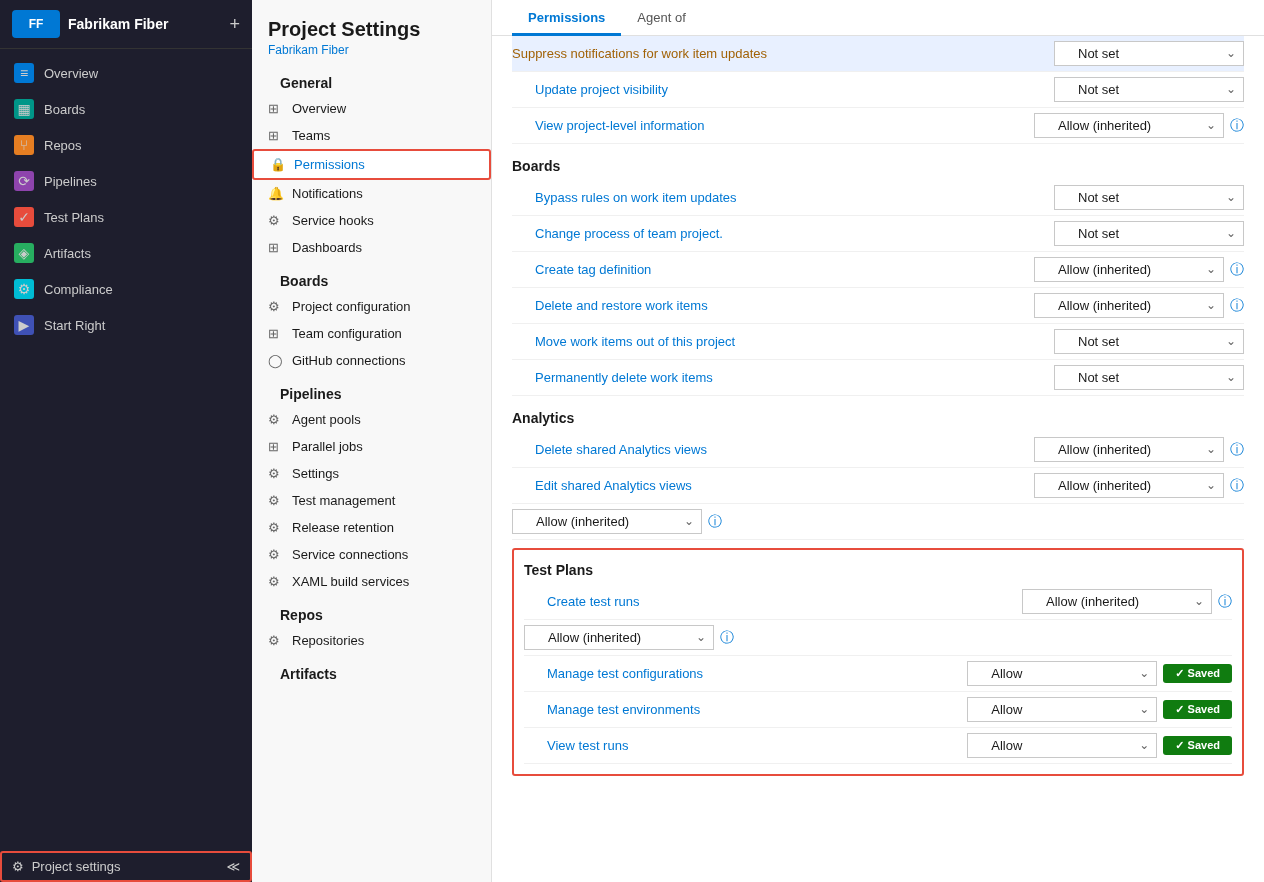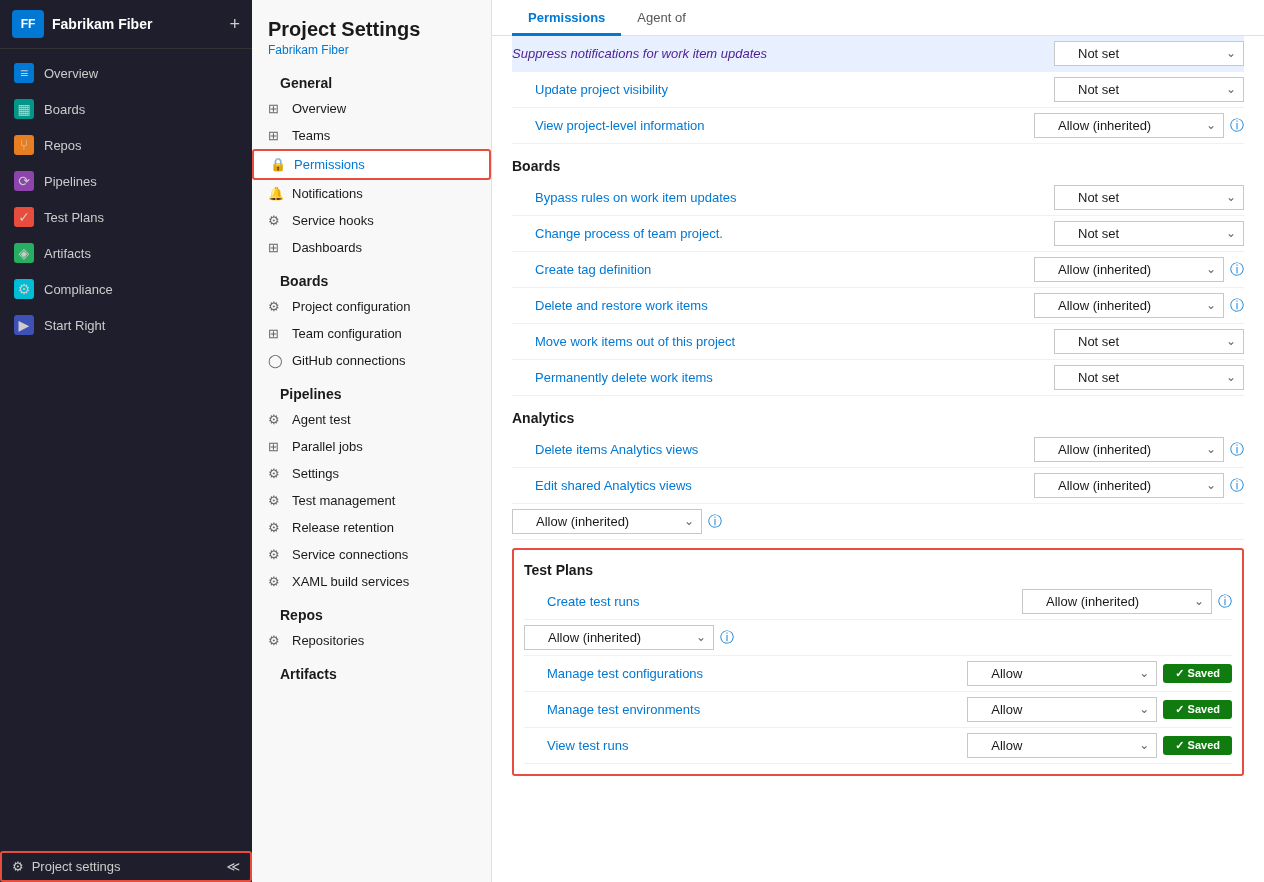--- a/index.html
+++ b/index.html
@@ -17,21 +17,21 @@
     }
     .left-nav-header {
       display: flex;
       align-items: center;
       padding: 10px 12px;
       background: #1e1e2d;
       border-bottom: 1px solid #333;
       gap: 8px;
     }
     .left-nav-header .app-icon {
-      width: 32px; height: 28px;
+      width: 48px; height: 28px;
       background: #0078d4;
       border-radius: 4px;
       display: flex; align-items: center; justify-content: center;
       color: #fff; font-weight: bold; font-size: 12px;
     }
     .left-nav-header .org-name {
       color: #fff; font-size: 14px; font-weight: 600; flex: 1;
     }
     .left-nav-header .add-icon {
       color: #ccc; font-size: 18px; cursor: pointer;
@@ -188,23 +188,22 @@
 
     
     .top-scroll-item {
       display: flex; align-items: center;
       padding: 5px 0;
       border-bottom: 1px solid #f0f0f0;
       min-height: 34px;
       background: #e8f0ff;
     }
     .top-scroll-label {
-      flex: 1; color: #4c1d95; font-size: 13px;
+      flex: 1; color: #a16207; font-size: 13px;
       text-decoration: none;
-      font-style: italic;
     }
   </style>
 </head>
 <body>
 
 <nav class="left-nav">
   <div class="left-nav-header">
     <div class="app-icon">FF</div>
     <span class="org-name">Fabrikam Fiber</span>
     <span class="add-icon">+</span>
@@ -290,21 +289,21 @@
       <span class="mi-icon">⊞</span>
       <span>Team configuration</span>
     </div>
       <div class="menu-item">
       <span class="mi-icon">◯</span>
       <span>GitHub connections</span>
     </div>
       <div class="section-header">Pipelines</div>
       <div class="menu-item">
       <span class="mi-icon">⚙</span>
-      <span>Agent test</span>
+      <span>Agent pools</span>
     </div>
       <div class="menu-item">
       <span class="mi-icon">⊞</span>
       <span>Parallel jobs</span>
     </div>
       <div class="menu-item">
       <span class="mi-icon">⚙</span>
       <span>Settings</span>
     </div>
       <div class="menu-item">
@@ -407,21 +406,21 @@
               <div class="select-wrapper"><select class="perm-select"><option value="Not set">Not set</option><option value="Allow">Allow</option><option value="Deny">Deny</option><option value="Allow (inherited)">Allow (inherited)</option><option value="Deny (inherited)">Deny (inherited)</option></select></div>
             </div>
           </div>
         </div>
     </div>
 
     <div>
       <div class="perm-section-title">Analytics</div>
       <div id="analytics-rows-container">
           <div class="perm-row">
-            <span class="perm-label">Delete items Analytics views</span>
+            <span class="perm-label">Delete shared Analytics views</span>
             <div class="perm-select-wrap">
               <div class="select-wrapper"><select class="perm-select"><option value="Not set">Not set</option><option value="Allow">Allow</option><option value="Deny">Deny</option><option value="Allow (inherited)" selected="">Allow (inherited)</option><option value="Deny (inherited)">Deny (inherited)</option></select></div>
               <span class="info-icon">ⓘ</span>
             </div>
           </div>
           <div class="perm-row">
             <span class="perm-label">Edit shared Analytics views</span>
             <div class="perm-select-wrap">
               <div class="select-wrapper"><select class="perm-select"><option value="Not set">Not set</option><option value="Allow">Allow</option><option value="Deny">Deny</option><option value="Allow (inherited)" selected="">Allow (inherited)</option><option value="Deny (inherited)">Deny (inherited)</option></select></div>
               <span class="info-icon">ⓘ</span>

